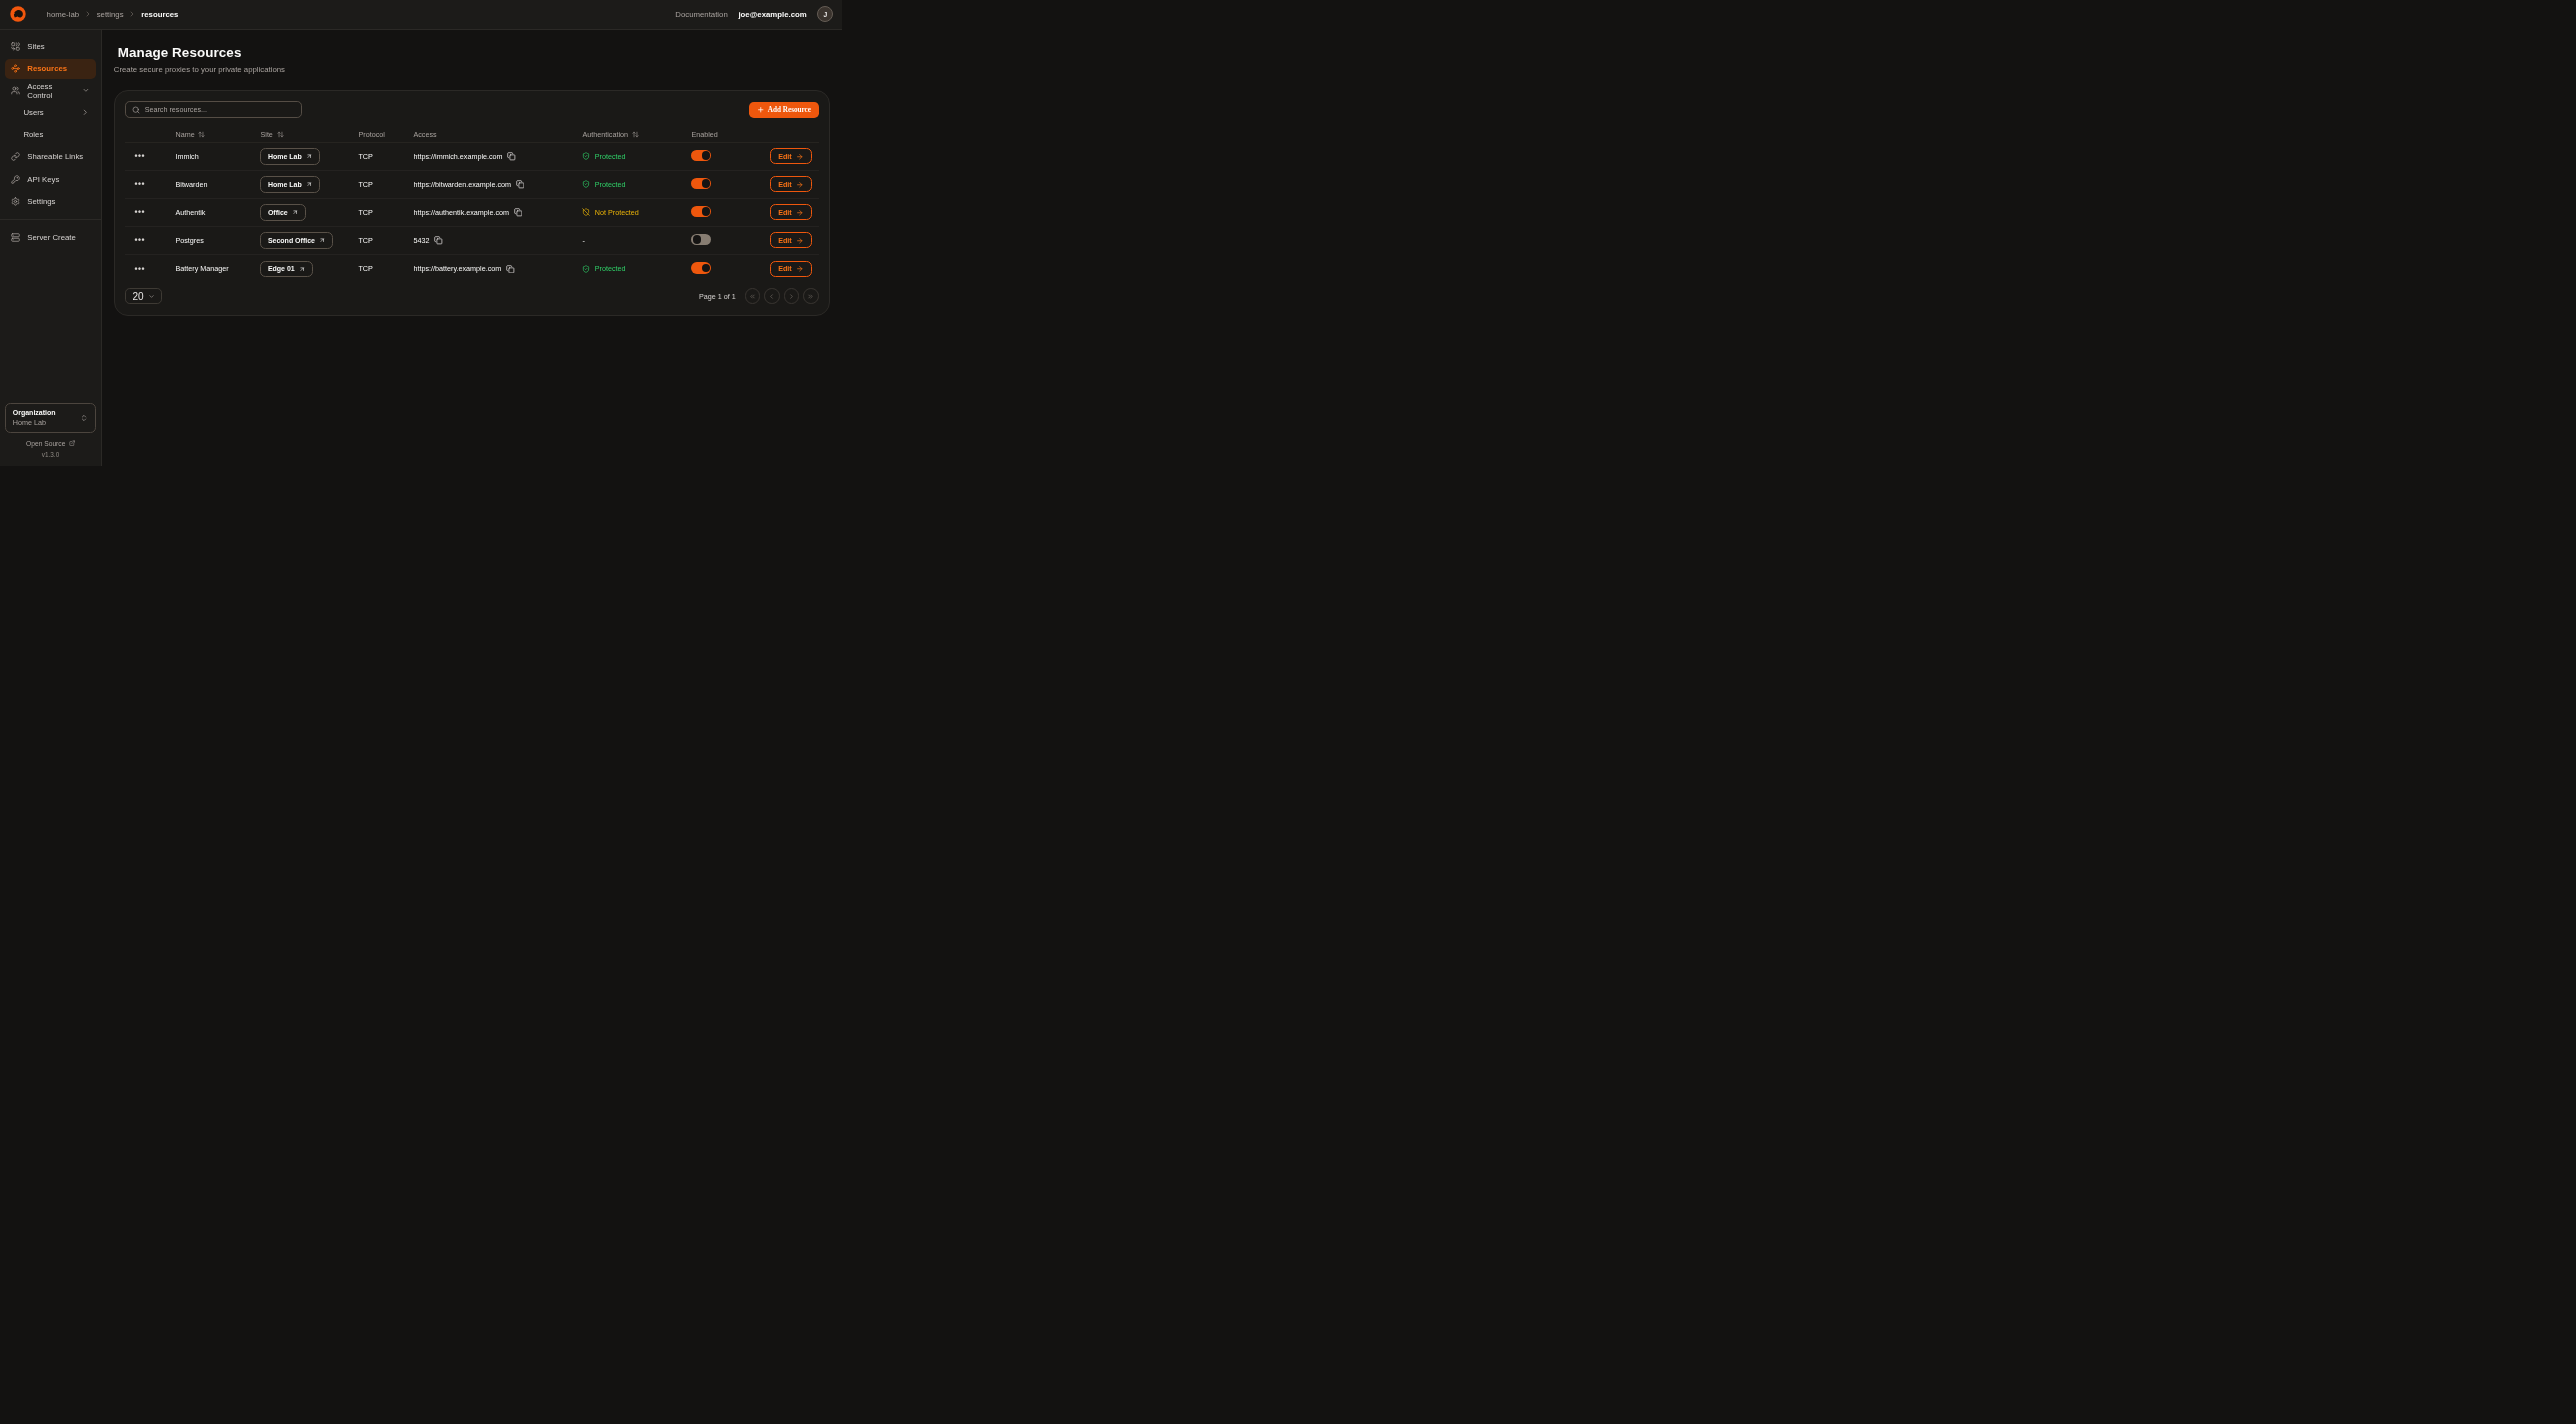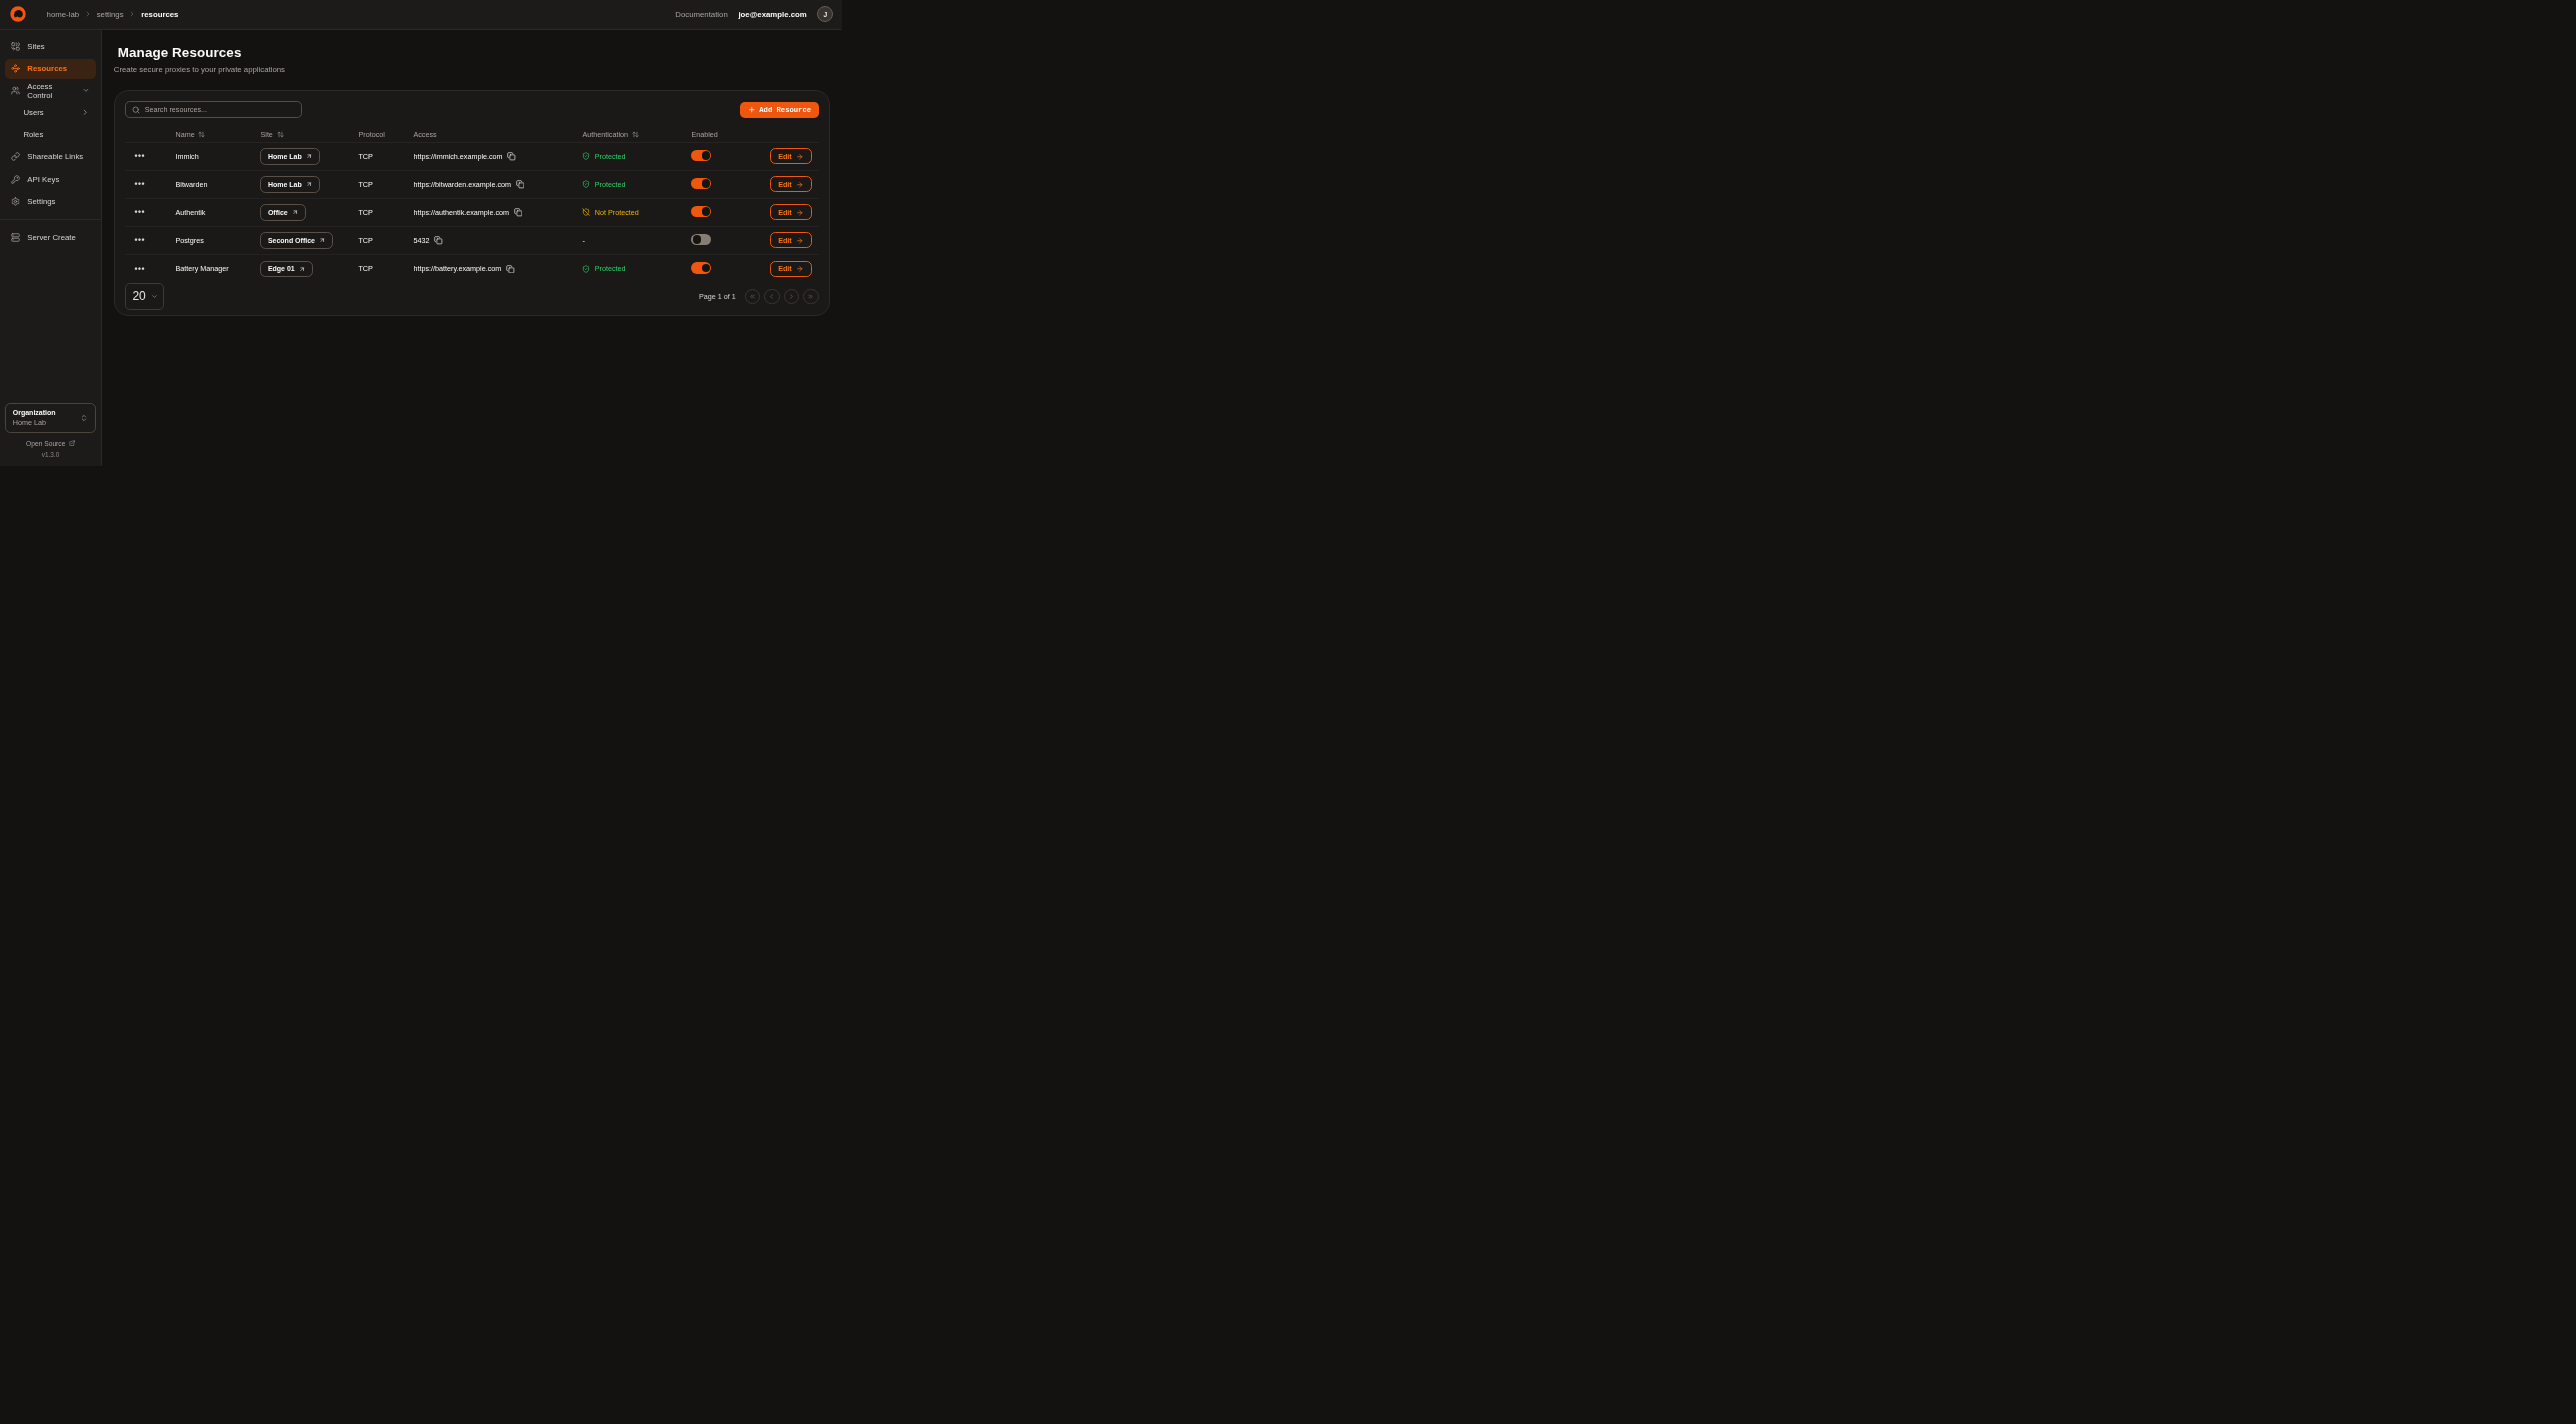--- a/index.html
+++ b/index.html
@@ -50,21 +50,21 @@
   .main{flex:1;padding:11.8px;overflow:hidden}
   .page-title{font-size:13.4px;font-weight:700;letter-spacing:0.1px;margin:4px;color:#fafaf9}
   .page-sub{margin:4.8px 0 0;font-size:7.8px;color:#a8a29e}
   .card{margin-top:15.6px;background:#1a1917;border:0.5px solid #2b2926;border-radius:14px;padding:10.7px;height:226px;display:flex;flex-direction:column}
 
   .toolbar{display:flex;justify-content:space-between;align-items:center}
   .search{width:177px;height:17px;border:0.5px solid #554d45;border-radius:4.8px;display:flex;align-items:center;gap:4.3px;padding:0 5.9px;background:transparent}
   .search-ic{width:8px;height:8px;color:#a8a29e;flex:0 0 auto}
   .search input{background:transparent;border:0;outline:0;color:#e7e5e4;font-size:7.2px;font-family:inherit;width:100%;padding:0}
   .search input::placeholder{color:#a8a29e}
-  .add-btn{height:16px;padding:0 7.5px;background:var(--accent,#ee570d);border:0;border-radius:4.8px;color:#fff;font-size:7.2px;font-weight:700;display:flex;align-items:center;gap:3.8px;cursor:pointer;font-family:Liberation Mono, monospace}
+  .add-btn{height:16px;padding:0 7.5px;background:var(--accent,#ee570d);border:0;border-radius:4.8px;color:#fff;font-size:7.2px;font-weight:700;display:flex;align-items:center;gap:3.8px;cursor:pointer;font-family:Liberation Serif, serif}
   .plus-ic{width:7.5px;height:7.5px}
 
   .table{margin-top:8.6px}
   .thead,.trow{display:grid;grid-template-columns:50px 85px 98px 55px 169px 109px 73px 1fr;align-items:center}
   .thead{height:16px;border-bottom:0.5px solid #262420;color:#a8a29e;font-size:7.2px}
   .th{display:flex;align-items:center;gap:3.8px}
   .sort-ic{width:7px;height:7px;color:#a8a29e}
   .trow{height:28px;border-bottom:0.5px solid #242220}
   .trow.last{border-bottom:0}
   .cell{font-size:7.2px;color:#fafaf9}
@@ -85,21 +85,21 @@
   .toggle .knob{position:absolute;top:1.3px;width:8.6px;height:8.6px;border-radius:50%;background:#151413}
   .toggle.on{background:var(--accent,#ee570d)}
   .toggle.on .knob{right:1.3px}
   .toggle.off{background:var(--toggle-off,#877d72)}
   .toggle.off .knob{left:1.3px}
   .edit-cell{justify-self:end;margin-right:7px}
   .edit-btn{display:inline-flex;align-items:center;gap:4.3px;height:16px;padding:0 7px;border:0.5px solid var(--accent,#ee570d);border-radius:5.4px;background:transparent;color:var(--accent-bright,#f97316);font-size:7.2px;font-weight:700;cursor:pointer;font-family:inherit}
   .arrow-ic{width:7.5px;height:7.5px}
 
   .pagination{margin-top:auto;display:flex;align-items:center}
-  .page-size{display:flex;align-items:center;gap:4.8px;height:27px;padding:0 5.9px;border:0.5px solid #3e3a34;border-radius:4.8px;background:transparent;color:#e7e5e4;font-size:12px;cursor:pointer;font-family:inherit}
+  .page-size{display:flex;align-items:center;gap:4.8px;height:16px;padding:0 5.9px;border:0.5px solid #3e3a34;border-radius:4.8px;background:transparent;color:#e7e5e4;font-size:10px;cursor:pointer;font-family:inherit}
   .chev-down-sm{width:7px;height:7px;color:#a8a29e}
   .pag-right{margin-left:auto;display:flex;align-items:center;gap:9px}
   .page-info{font-size:7.2px;color:#d6d3d1}
   .pag-btns{display:flex;gap:3.8px}
   .pag-btn{width:15.6px;height:15.6px;border-radius:50%;border:0.5px solid #393531;background:transparent;color:#7b746c;display:flex;align-items:center;justify-content:center;cursor:pointer;padding:0}
   .pag-btn svg{width:7px;height:7px}
 </style>
 </head>
 <body>
 

